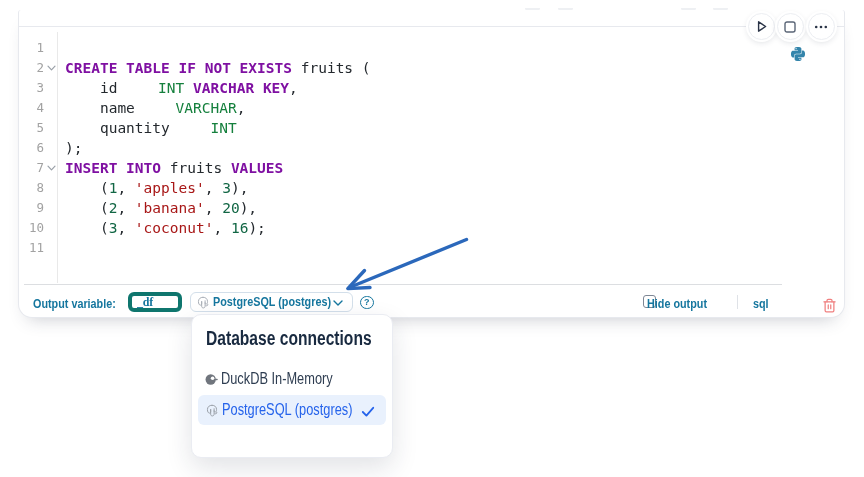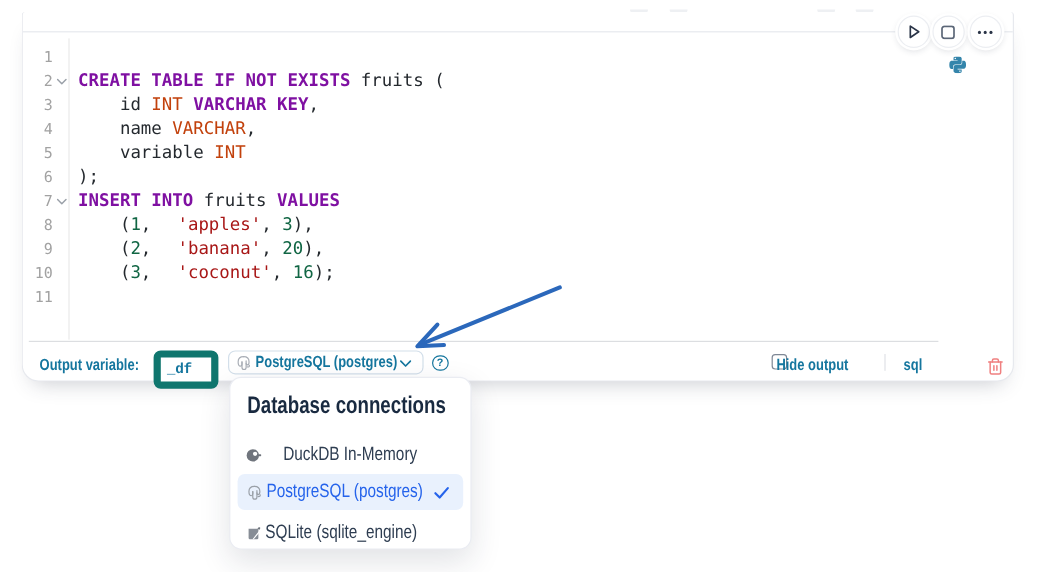--- a/index.html
+++ b/index.html
@@ -31,40 +31,40 @@
   .gutter-rail { position:absolute; left:0; top:5px; bottom:0; width:39px;
     border-right:1px solid #e9e9e9; }
   .code-lines { position:absolute; left:0; top:11px; right:14px; }
   .code-line { height:20px; display:flex; align-items:center;
     font-family:"DejaVu Sans Mono", monospace; font-size:14.5px; line-height:20px; }
   .line-num { width:25px; text-align:right; color:#a2a2a2; font-size:12.5px;
     flex:none; user-select:none; }
   .fold-col { width:21px; flex:none; display:flex; align-items:center; padding-left:3px; }
   .line-text { white-space:pre; color:#24292e; }
   .tk-kw { color:#7f10a2; font-weight:bold; }
-  .tk-ty { color:#c2410c; }
+  .tk-ty { color:#15803d;margin-left:32px; }
   .tk-nu { color:#116644; }
-  .tk-st { color:#a81717;margin-left:13px; }
+  .tk-st { color:#a81717; }
   .tk-op { color:#a46ede; }
   .tk-pl { color:#24292e; }
 
   
   .cond { display:inline-block; transform:scaleX(0.80); transform-origin:0 50%;
     white-space:nowrap; }
 
   
   .cell-footer { position:absolute; left:0; right:0; bottom:0; height:33px; }
   .footer-divider { position:absolute; top:0; left:5px; width:758px; height:1px;
     background:#dcdee1; }
   .f-abs { position:absolute; }
   .blue-label { color:#15769e; font-weight:bold; font-size:13.5px; line-height:14px; }
   .lbl-output { left:14px; top:13px;text-align:center; }
-  .var-input { left:109px; top:8px; width:54px; height:32px; border:6px solid #0f766e;
+  .var-input { left:109px; top:8px; width:54px; height:20px; border:4px solid #0f766e;
     border-radius:6px; background:#fff; color:#15769e; font-weight:bold; font-size:12px;
-    letter-spacing:-0.2px; font-family:Liberation Mono, monospace; padding:0 0 0 5px;
+    letter-spacing:-0.2px; font-family:Liberation Serif, serif; padding:0 0 0 5px;
     outline:none; }
   .conn-select { left:171px; top:8px; width:163px; height:20px; border:1px solid #d3dfea;
     border-radius:6px; background:#fff; display:flex; align-items:center;
     padding:0 9px 0 5px; position:absolute; }
   .conn-select .conn-label { margin-left:3px; flex:none; }
   .conn-select > svg { flex:none; }
   .conn-select .chev { position:absolute; right:9px; top:7px; }
   .help-circle { left:341px; top:11.5px; width:13.5px; height:13.5px; border:1.4px solid #15769e;
     border-radius:50%; color:#15769e; font-size:9px; font-weight:bold; display:flex;
     align-items:center; justify-content:center; }
@@ -148,21 +148,21 @@
           <span class="line-text"><span class="tk-pl">    id </span><span class="tk-ty">INT</span><span class="tk-pl"> </span><span class="tk-kw">VARCHAR KEY</span><span class="tk-pl">,</span></span>
         </div>
         <div class="code-line">
           <span class="line-num">4</span>
           <span class="fold-col"></span>
           <span class="line-text"><span class="tk-pl">    name </span><span class="tk-ty">VARCHAR</span><span class="tk-pl">,</span></span>
         </div>
         <div class="code-line">
           <span class="line-num">5</span>
           <span class="fold-col"></span>
-          <span class="line-text"><span class="tk-pl">    variable </span><span class="tk-ty">INT</span></span>
+          <span class="line-text"><span class="tk-pl">    quantity </span><span class="tk-ty">INT</span></span>
         </div>
         <div class="code-line">
           <span class="line-num">6</span>
           <span class="fold-col"></span>
           <span class="line-text"><span class="tk-pl">);</span></span>
         </div>
         <div class="code-line">
           <span class="line-num">7</span>
           <span class="fold-col">
             <svg width="9" height="6" viewBox="0 0 9 6" fill="none">
@@ -223,21 +223,21 @@
       <path d="M8 6V4a2 2 0 0 1 2-2h4a2 2 0 0 1 2 2v2"></path>
       <line x1="10" y1="11" x2="10" y2="17"></line>
       <line x1="14" y1="11" x2="14" y2="17"></line>
     </svg>
   </div>
 </div>
 
 <div class="dropdown-menu">
   <div class="menu-header"><span class="cond">Database connections</span></div>
   <div id="menu-items">
-      <div class="menu-item" style="margin-top: 16px; justify-content: space-between;">
+      <div class="menu-item" style="margin-top: 16px;">
         <span style="display: inline-flex;">
           <svg width="13" height="13" viewBox="0 0 24 24">
             <circle cx="10.5" cy="12" r="9.5" fill="#70757d"></circle>
             <circle cx="14" cy="9.6" r="3.3" fill="#ffffff"></circle>
             <rect x="18.6" y="10.4" width="5" height="2.8" rx="1.4" fill="#70757d"></rect>
           </svg>
         </span>
         <span class="mi-label cond">DuckDB In-Memory</span>
       </div>
       <div class="menu-item selected" style="margin-top: 1px;">
@@ -247,29 +247,19 @@
             <path d="M12 3 C17 3 19.8 6 19.8 10.5 C19.8 13 18.9 14.8 17.4 14.8 C16.1 14.8 15.6 13.8 15.6 12.5"></path>
             <path d="M9.7 10.5 L9.7 18.5 C9.7 20.4 11 21.3 12.6 21.3 C14.2 21.3 15.6 20.4 15.6 18.5 L15.6 9"></path>
             <path d="M17.2 17.6 C19.2 18.1 20.6 17.1 20.3 15.3"></path>
           </svg>
         </span>
         <span class="mi-label cond">PostgreSQL (postgres)</span>
         <span class="check"><svg width="14" height="12" viewBox="0 0 14 12" fill="none">
             <path d="M1.8 6 L5.4 9.6 L12.2 1.8" stroke="#2563eb" stroke-width="1.8" stroke-linecap="round" stroke-linejoin="round"></path>
           </svg></span>
       </div>
-      <div class="menu-item" style="margin-top: 4px;">
-        <span style="display: inline-flex;">
-          <svg width="13" height="13" viewBox="0 0 24 24">
-            <path d="M4 5 h13 a2 2 0 0 1 2 2 v12 a2 2 0 0 1-2 2 H6 a2 2 0 0 1-2-2 Z" fill="#878d96"></path>
-            <path d="M10 21 L21 7 L23 4 L24 6 L22 9 L12 21 Z" fill="#ffffff"></path>
-            <path d="M21.2 2.6 c-.8-.5-1.8-.2-2.4.5 L17.6 4.6 l2.6 2 1.4-1.8 c.6-.8.4-1.7-.4-2.2 Z" fill="#6e747c"></path>
-          </svg>
-        </span>
-        <span class="mi-label cond">SQLite (sqlite_engine)</span>
-      </div>
     </div>
 </div>
 
 <svg class="arrow-overlay" viewBox="0 0 864 477">
   <line x1="466.5" y1="239.5" x2="353" y2="286" stroke="#2b68bb" stroke-width="3.4" stroke-linecap="round"></line>
   <path d="M364.5 270.5 L347.8 288.6 L370 287.5" fill="none" stroke="#2b68bb" stroke-width="3.4" stroke-linecap="round" stroke-linejoin="round"></path>
 </svg>
 
 </body></html>

